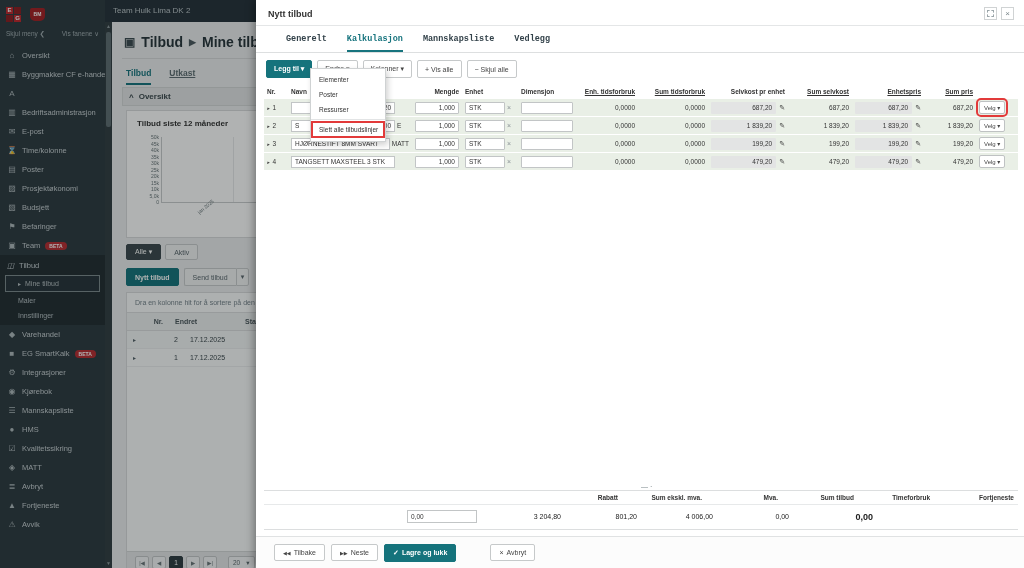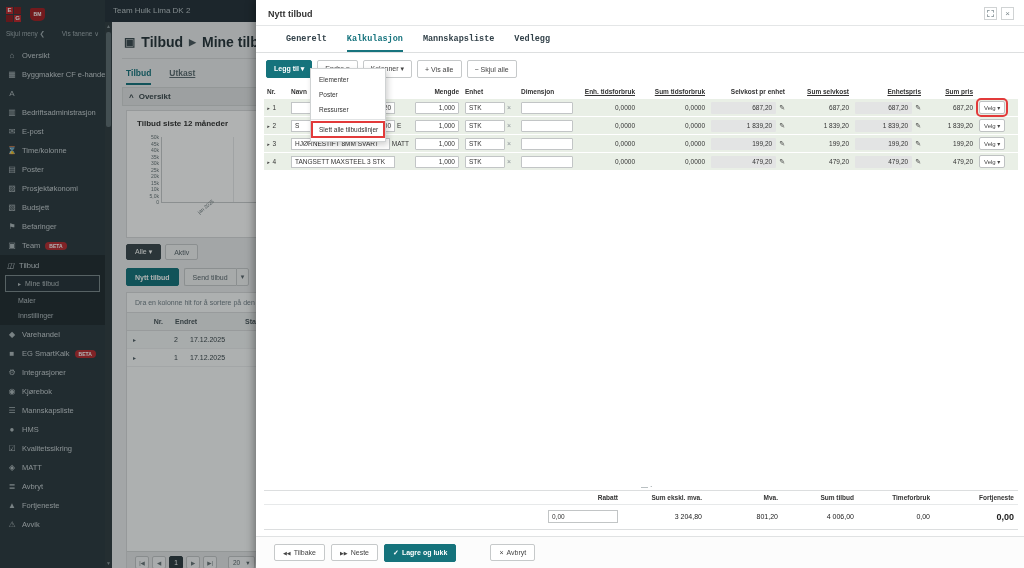--- a/index.html
+++ b/index.html
@@ -119,21 +119,21 @@
   .mi-div { height:1px; background:#e2e4e5; margin:2px 0; }
   .mi-danger { outline:2px solid #e23a3a; outline-offset:-1px; margin:2px 1px 1px 1px; padding:4px 7px; }
 
   
   #totals { position:absolute; left:8px; right:6px; bottom:38px; border-top:1px solid #dcdedf; border-bottom:1px solid #dcdedf; }
   #tot-handle { position:absolute; left:50%; top:-8px; font-size:7px; color:#7a868a; }
   .tot-row { display:flex; justify-content:flex-end; }
   .tot-cell { width:76px; text-align:right; padding:3px 4px; }
   .tot-cell.w1{width:84px;} .tot-cell.w2{width:84px;}
   #tot-heads { font-size:6.5px; font-weight:bold; color:#333; border-bottom:1px solid #e7e9ea; }
-  #tot-vals { font-size:7px; color:#222; align-items:center; padding:2px 0 3px 0; }
+  #tot-vals { font-size:7px; color:#222; align-items:center; padding:2px 0 3px 0;justify-content:center; }
   #tot-vals .big { font-size:9px; font-weight:bold; }
   #rabatt-input { width:70px; height:13px; border:1px solid #c2c5c6; font-size:6.5px; padding:0 3px; color:#333; }
   .rab-cell { display:flex; justify-content:flex-end; }
 
   
   #m-footer { position:absolute; left:0; right:0; bottom:0; height:32px; border-top:1px solid #e0e2e3; background:#fcfcfc; display:flex; align-items:center; gap:6px; padding-left:18px; }
   .f-btn { background:#fff; border:1px solid #c6c9ca; border-radius:2px; font-size:7px; color:#444; padding:4px 8px; display:flex; gap:3px; align-items:center; }
   .f-btn .gl { font-size:5px; }
   .f-teal { background:#15737c; border-color:#15737c; color:#fff; font-weight:bold; }
 </style>

